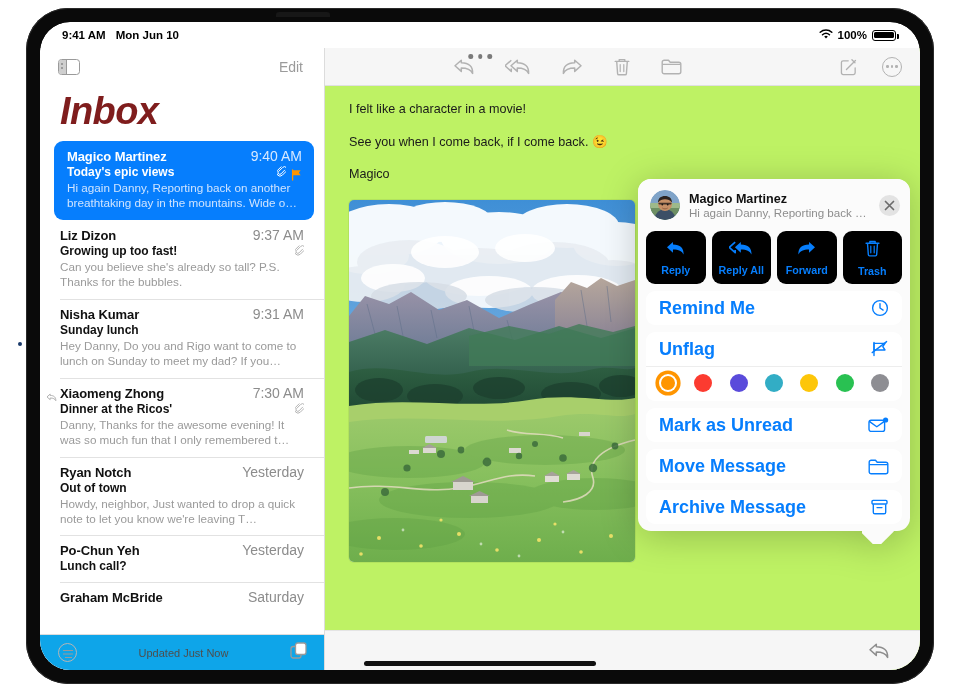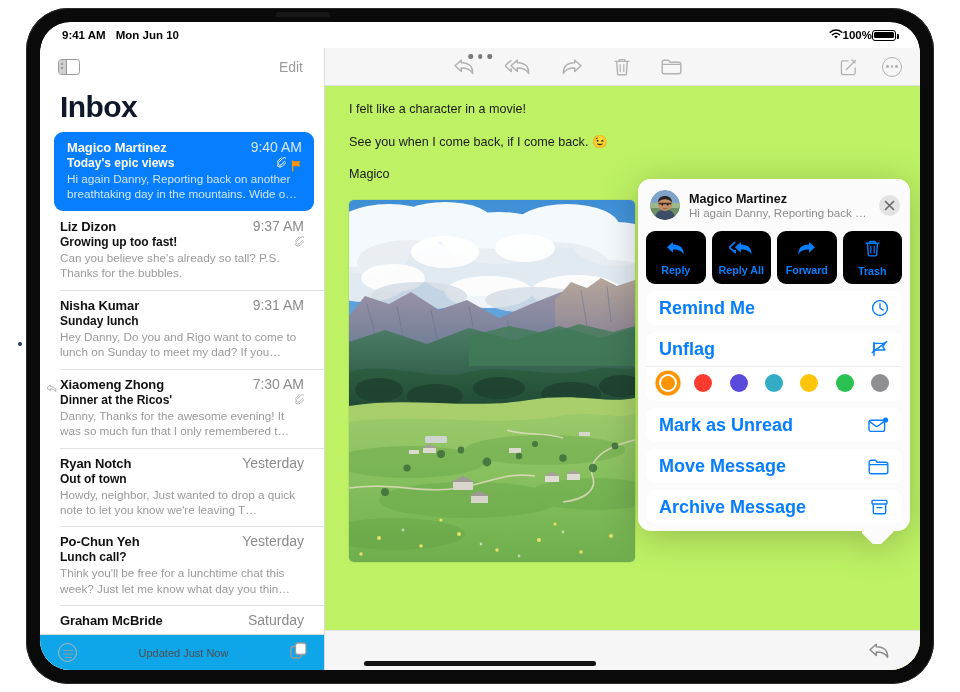--- a/index.html
+++ b/index.html
@@ -45,21 +45,21 @@
   #status-bar {
     position: absolute; left: 0; top: 0;
     width: 880px; height: 26px;
     display: flex; align-items: center;
     justify-content: space-between;
     padding: 0 24px 0 22px;
     font-size: 11.5px; font-weight: bold; color: #000;
     z-index: 40;
   }
   #status-left { display: flex; gap: 10px; align-items: center; }
-  #status-right { display: flex; align-items: center; }
+  #status-right { display: flex; gap: 5px; align-items: center; }
   .battery-shell {
     width: 24px; height: 11px; border: 1.3px solid #000;
     border-radius: 3px; position: relative; display: inline-block;
   }
   .battery-shell::after {
     content: ""; position: absolute; right: -3.5px; top: 3px;
     width: 2px; height: 5px; background: #000; border-radius: 0 1px 1px 0;
   }
   .battery-fill { position: absolute; left: 1.3px; top: 1.3px;
     width: 19.4px; height: 6.4px; background: #000; border-radius: 1.5px; }
@@ -94,22 +94,22 @@
   }
   .sidebar-toggle-icon::after {
     content: ""; position: absolute; left: 2.4px; top: 3px;
     width: 2px; height: 2px; border-radius: 50%;
     background: #8a8a8a;
     box-shadow: 0 4px 0 #8a8a8a;
   }
   #edit-button { font-size: 14px; color: #9b9b9b; }
 
   #inbox-title {
-    font-size: 30px; font-weight: bold; letter-spacing: -0.6px;
-    padding: 4px 0 8px 20px; color: #0f172a;
+    font-size: 38px; font-weight: bold; letter-spacing: -0.6px;
+    padding: 4px 0 8px 20px; color: #7f1d1d; font-style: italic;
   }
 
   #message-list { position: relative; }
   .msg-row {
     padding: 7px 20px 9px 20px; position: relative;
   }
   .msg-row + .msg-row::before {
     content: ""; position: absolute; left: 20px; right: 0; top: 0;
     height: 1px; background: #e2e2e2;
   }
@@ -373,21 +373,20 @@
               </div>
               <div class="msg-row">
                 <div class="msg-line1">
                   <span class="msg-sender">Po-Chun Yeh</span>
                   <span class="msg-time">Yesterday</span>
                 </div>
                 <div class="msg-line2">
                   <span class="msg-subject">Lunch call?</span>
                   <span class="msg-badges"></span>
                 </div>
-                <div class="msg-preview">Think you'll be free for a lunchtime chat this week? Just let me know what day you thin…</div>
               </div>
               <div class="msg-row">
                 <div class="msg-line1">
                   <span class="msg-sender">Graham McBride</span>
                   <span class="msg-time">Saturday</span>
                 </div>
                 <div class="msg-line2">
                   <span class="msg-subject"></span>
                   <span class="msg-badges"></span>
                 </div>

